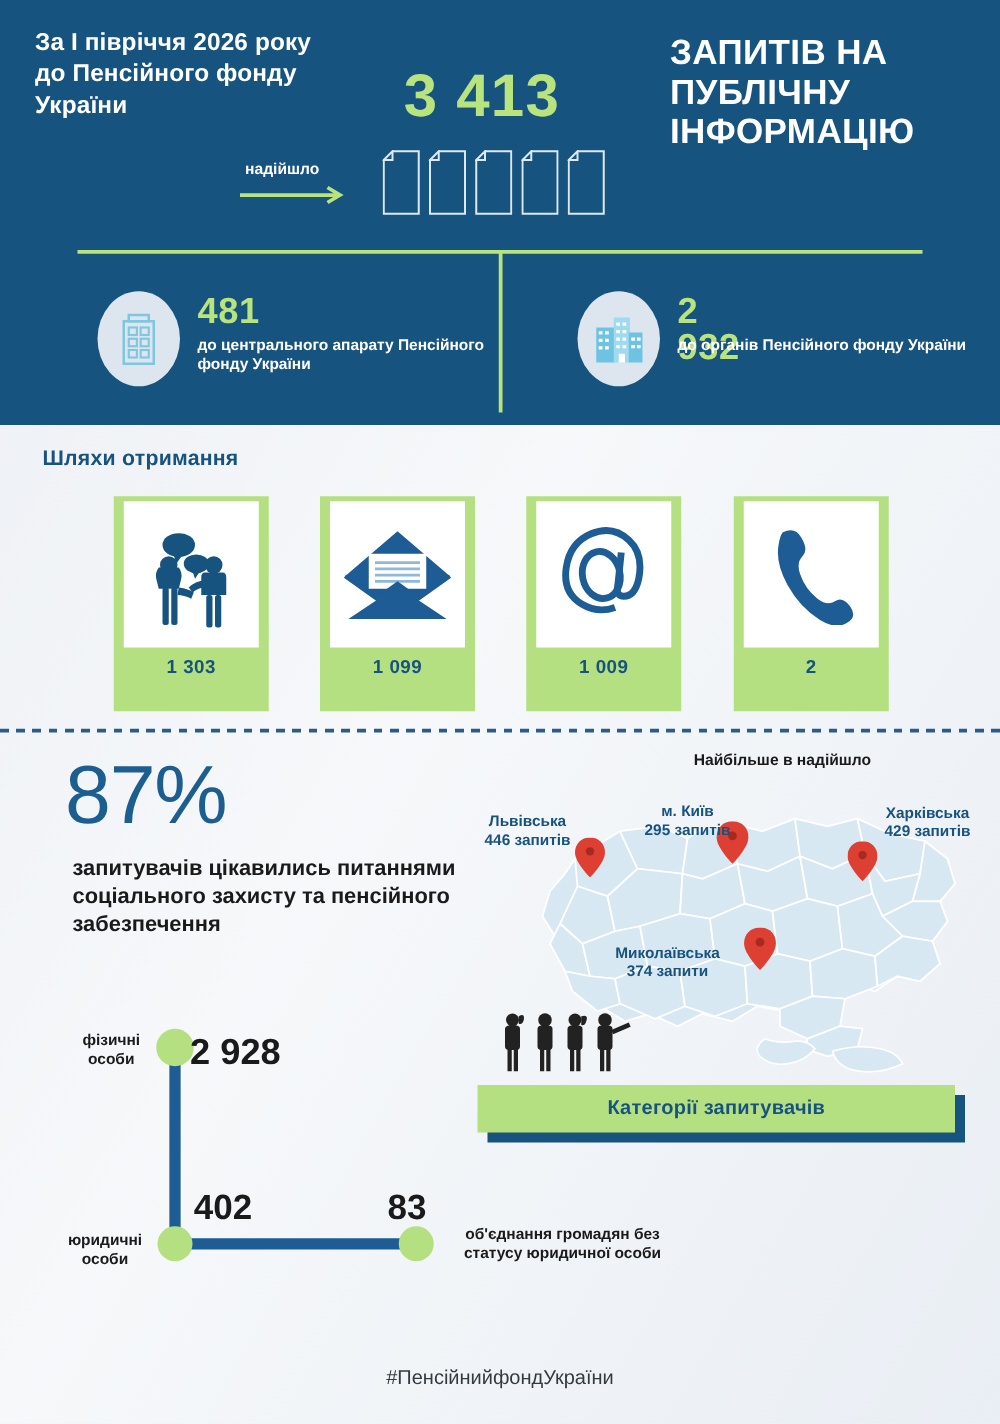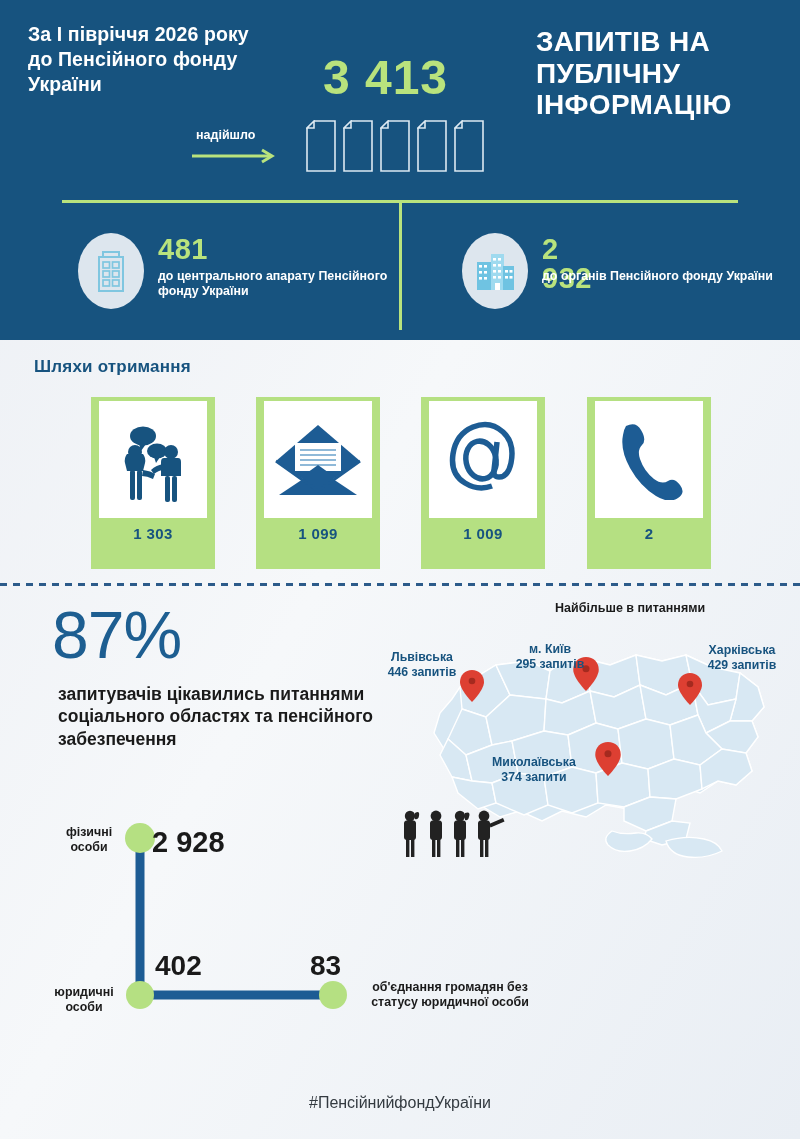--- a/index.html
+++ b/index.html
@@ -284,23 +284,23 @@
           <path d="M16 6 q10 -5 15 4 q6 10 1 15 q-5 5 -2 14 q4 12 14 20 q8 6 14 2 q6 -4 12 4 q6 8 -2 13 q-9 6 -22 -2 q-16 -10 -26 -28 q-10 -18 -7 -33 q1 -6 3 -9 z" fill="#1d5c94"></path>
         </svg>
       </div>
       <div class="cnum">2</div>
     </div>
   </div>
 
   <div class="dashline"></div>
 
   <div class="pct">87%</div>
-  <div class="pct-text">запитувачів цікавились питаннями соціального областях та пенсійного забезпечення</div>
-
-  <div class="map-title">Найбільше в питаннями</div>
+  <div class="pct-text">запитувачів цікавились питаннями соціального захисту та пенсійного забезпечення</div>
+
+  <div class="map-title">Найбільше в надійшло</div>
 
   <div class="map-wrap">
     <svg width="390" height="245" viewBox="0 0 390 245">
       <g fill="#d8e8f3" stroke="#ffffff" stroke-width="1.4">
         <path d="M60 62 L96 40 L128 36 L150 46 L158 40 L186 34 L210 40 L236 30 L262 36 L286 30 L312 42 L340 48 L358 62 L364 82 L352 96 L358 112 L346 128 L352 146 L336 160 L318 156 L300 168 L282 162 L262 176 L244 170 L228 184 L206 180 L186 192 L162 186 L142 196 L120 186 L100 192 L80 180 L62 166 L50 146 L44 124 L34 108 L40 88 L52 74 Z"></path>
         <path d="M60 62 L96 40 L110 70 L86 92 L62 84 Z"></path>
         <path d="M96 40 L128 36 L150 46 L146 74 L110 70 Z"></path>
         <path d="M150 46 L158 40 L186 34 L190 66 L162 78 L146 74 Z"></path>
         <path d="M186 34 L210 40 L236 30 L240 60 L214 72 L190 66 Z"></path>
         <path d="M236 30 L262 36 L286 30 L292 58 L266 70 L240 60 Z"></path>
@@ -396,20 +396,25 @@
           <rect x="65" y="31" width="3.4" height="18"></rect>
         <circle cx="88" cy="8" r="5.4"></circle>
         <path d="M82 15 q0 -3 6 -3 q6 0 6 3 v14 q0 3 -3 3 h-6 q-3 0 -3 -3 z"></path>
         <rect x="84" y="31" width="3.4" height="18"></rect>
           <rect x="89" y="31" width="3.4" height="18"></rect>
         <path d="M93 16 l14 -6 l1.5 3.4 l-14 6 z"></path>
       </g>
     </svg>
   </div>
 
+  <div class="cat-banner">
+    <div class="shadow"></div>
+    <div class="bar"></div>
+    <div class="txt">Категорії запитувачів</div>
+  </div>
 
   <div class="nchart">
     <svg width="400" height="250" viewBox="0 0 400 250">
       <line x1="140" y1="30" x2="140" y2="185" stroke="#1d5c94" stroke-width="9"></line>
       <line x1="140" y1="185" x2="330" y2="185" stroke="#1d5c94" stroke-width="9"></line>
       <circle cx="140" cy="28" r="15" fill="#b5e082"></circle>
       <circle cx="140" cy="185" r="14" fill="#b5e082"></circle>
       <circle cx="333" cy="185" r="14" fill="#b5e082"></circle>
     </svg>
   </div>

